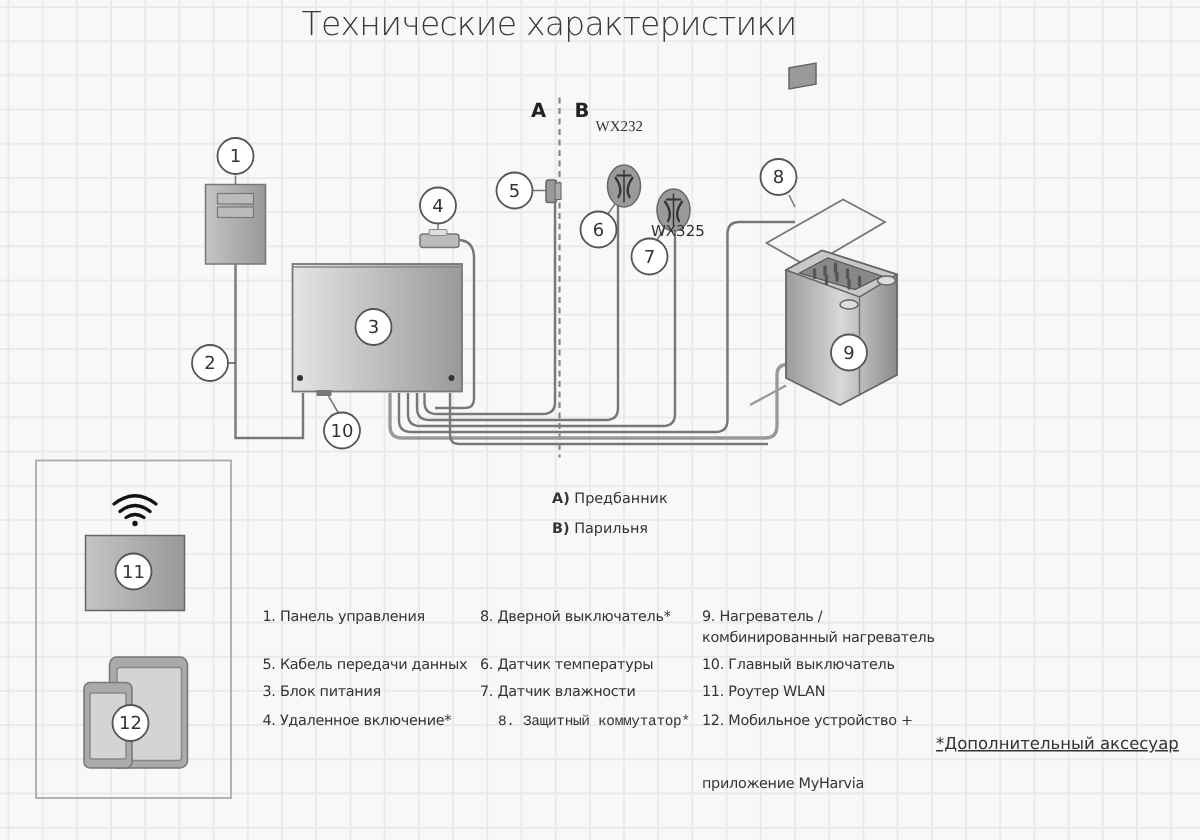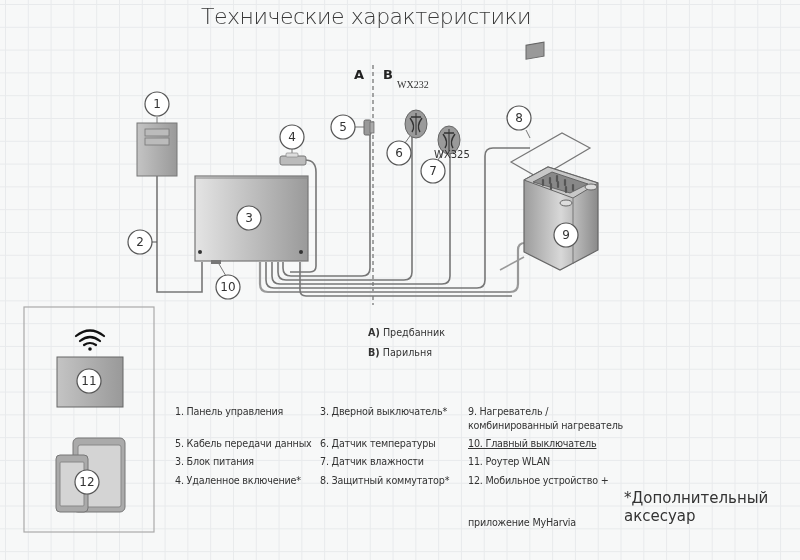--- a/index.html
+++ b/index.html
@@ -19,21 +19,21 @@
     font-family: "DejaVu Sans", sans-serif; font-weight: 300;
     font-size: 22px; color: #3a3a3a; letter-spacing: -0.5px;
   }
   svg.diagram { position: absolute; left: 0; top: 0; }
   .legend-item {
     position: absolute; font-size: 9.6px; color: #333; line-height: 13px;
     font-family: "DejaVu Sans", sans-serif; letter-spacing: -0.2px;
   }
   .zone-label { position: absolute; font-size: 9.6px; color: #333; font-family: "DejaVu Sans", sans-serif; margin-left: 32px; }
   .zone-label b { font-weight: bold; }
-  .footnote { position: absolute; font-size: 15px; color: #333; font-family: "DejaVu Sans", sans-serif; }
+  .footnote { position: absolute; font-size: 11px; color: #333; font-family: "DejaVu Sans", sans-serif; text-decoration: underline; }
   .model-label { position: absolute; font-size: 10px; color: #333; font-family: "DejaVu Sans", sans-serif; }
   .ab-label { position: absolute; font-size: 13px; font-weight: bold; color: #222; font-family: "DejaVu Sans", sans-serif; }
   .badge-text { font-family: "DejaVu Sans", sans-serif; font-size: 12px; fill: #333; text-anchor: middle; dominant-baseline: central; }
 </style>
 </head>
 <body>
 
 <div class="title">Технические характеристики</div>
 
 <svg class="diagram" width="800" height="560" viewBox="0 0 800 560">
@@ -220,25 +220,25 @@
 <div class="zone-label" style="left:336px; top:347px;">
   <b>B)</b>
   <span>Парильня</span>
 </div>
 
 <div class="legend-item" style="left:175px; top:405px;text-align:center;">1. Панель управления</div>
 <div class="legend-item" style="left:175px; top:437px;">5. Кабель передачи данных</div>
 <div class="legend-item" style="left:175px; top:455px;text-align:right;">3. Блок питания</div>
 <div class="legend-item" style="left:175px; top:474px;">4. Удаленное включение*</div>
 
-<div class="legend-item" style="left:320px; top:405px;">3. Дверной выключатель*</div>
+<div class="legend-item" style="left:320px; top:405px;">8. Дверной выключатель*</div>
 <div class="legend-item" style="left:320px; top:437px;">6. Датчик температуры</div>
 <div class="legend-item" style="left:320px; top:455px;">7. Датчик влажности</div>
-<div class="legend-item" style="left:320px; top:474px;">8. Защитный коммутатор*</div>
+<div class="legend-item" style="left:332px; top:474px;font-family:Liberation Mono, monospace;">8. Защитный коммутатор*</div>
 
 <div class="legend-item" style="left:468px; top:405px;">9. Нагреватель /</div>
 <div class="legend-item" style="left:468px; top:419px;">комбинированный нагреватель</div>
-<div class="legend-item" style="left:468px; top:437px;text-decoration:underline;">10. Главный выключатель</div>
+<div class="legend-item" style="left:468px; top:437px;">10. Главный выключатель</div>
 <div class="legend-item" style="left:468px; top:455px;">11. Роутер WLAN</div>
 <div class="legend-item" style="left:468px; top:474px;">12. Мобильное  устройство +</div>
 <div class="legend-item" style="left:468px; top:488px;margin-top:28px;">приложение MyHarvia</div>
 
 <div class="footnote" style="left:624px; top:489px;">*Дополнительный аксесуар</div>
 
 </body></html>

